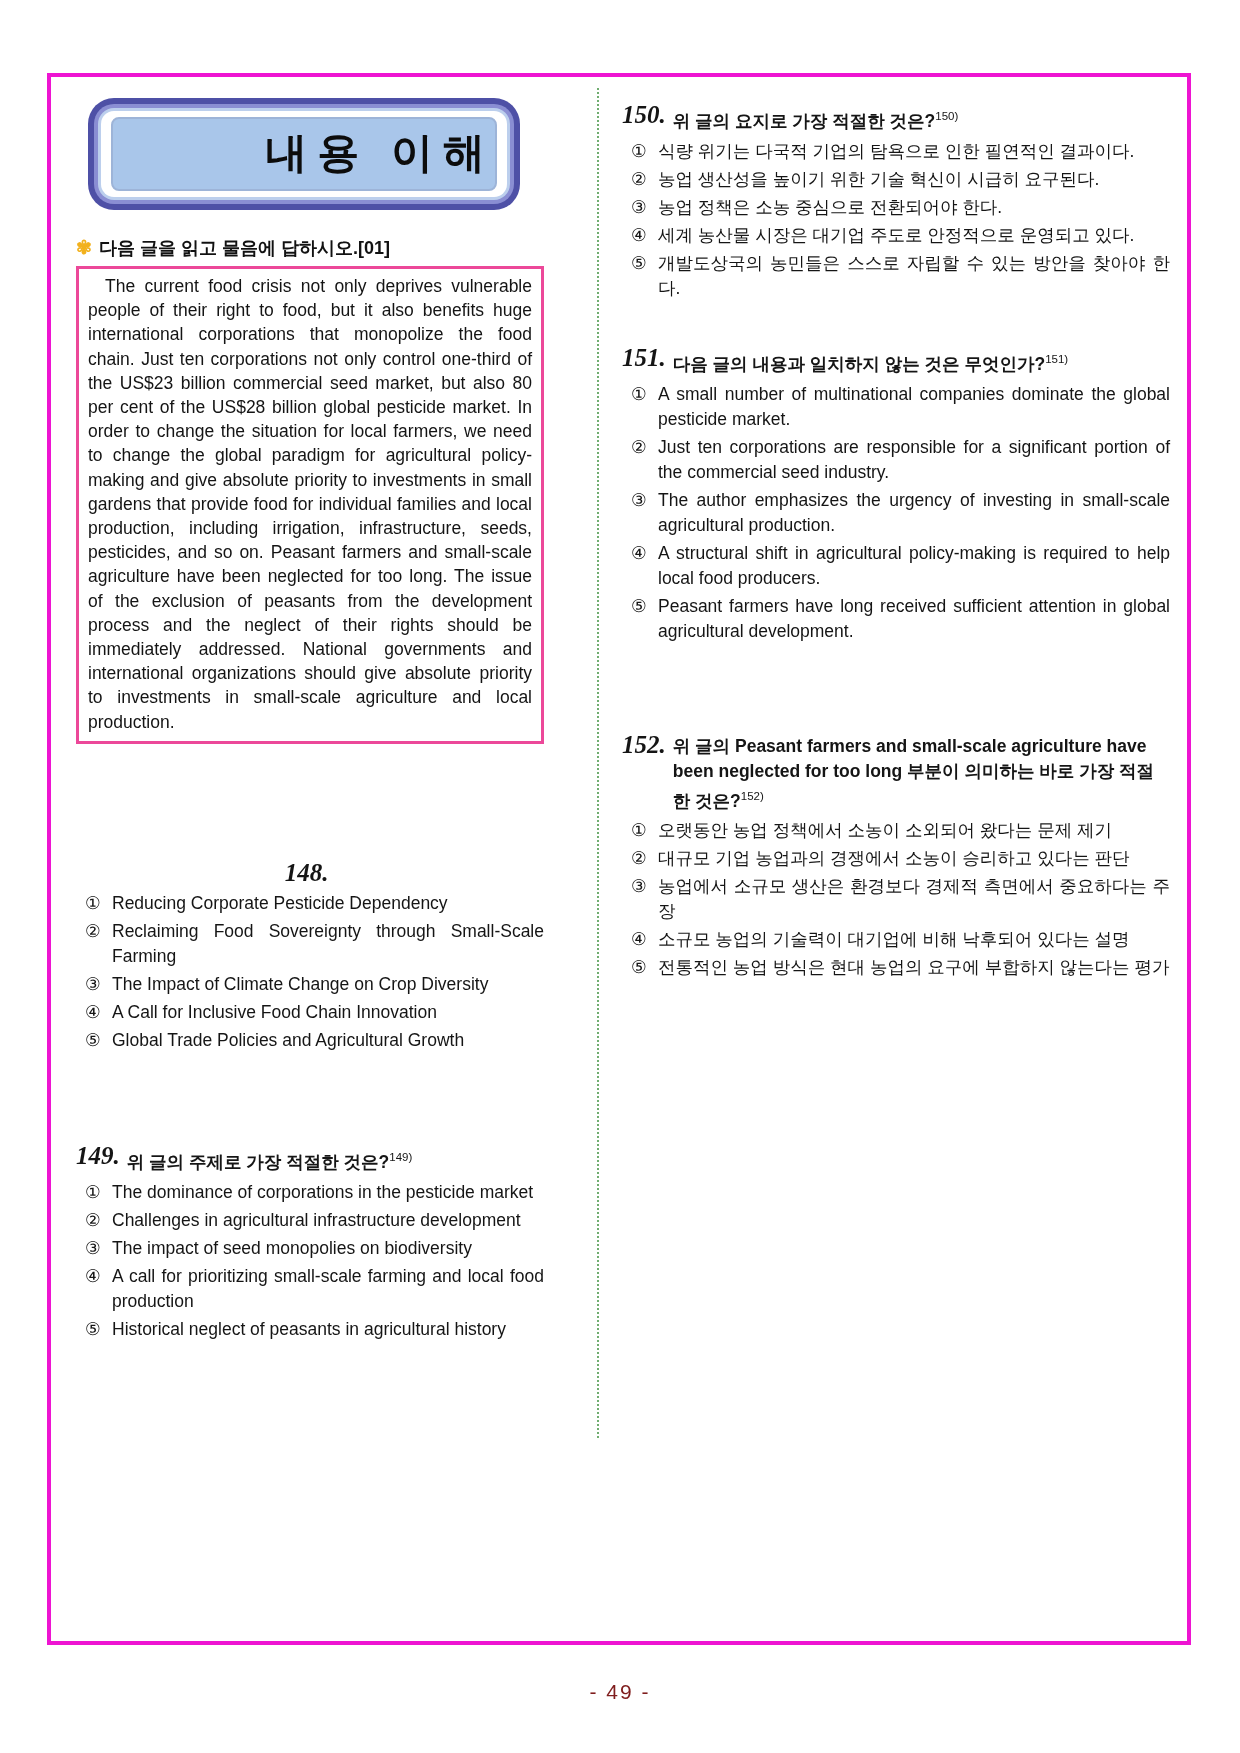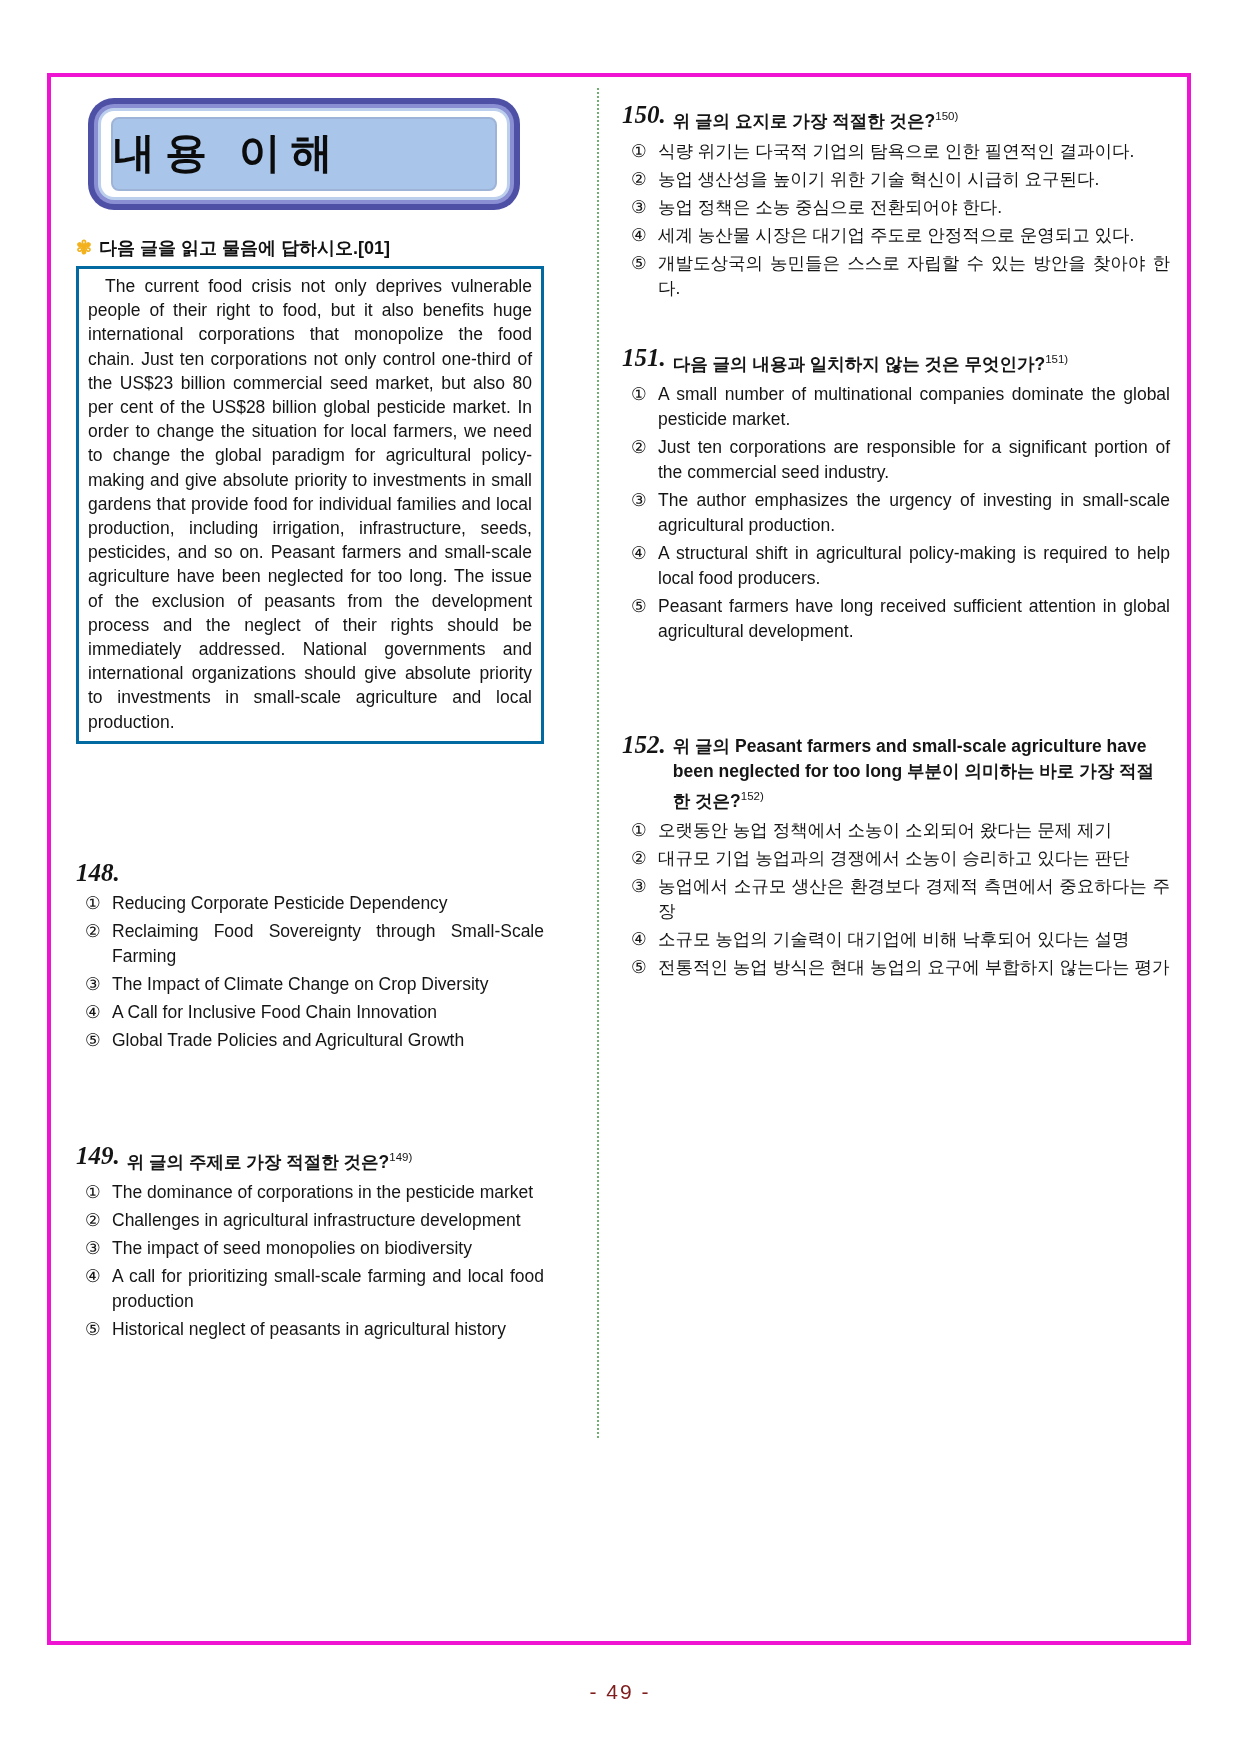--- a/index.html
+++ b/index.html
@@ -24,41 +24,41 @@
   .col-left  { position:absolute; left:76px;  top:98px; width:468px; }
   .col-right { position:absolute; left:622px; top:96px; width:548px; }
 
   
   .tb1 { width:420px; margin-left:12px; background:#4e50a6; border-radius:26px; padding:6px; }
   .tb2 { background:#8a8ed3; border-radius:20px; padding:4px; }
   .tb3 { background:#bccfed; border-radius:16px; padding:3px; }
   .tb4 { background:#ffffff; border-radius:13px; padding:6px 10px; }
   .tb5 {
     background:#a9c6ea; border:2px solid #9db4d8; border-radius:8px;
-    text-align:left; font-size:42px; font-weight:bold; letter-spacing:10px;
+    text-align:right; font-size:42px; font-weight:bold; letter-spacing:10px;
     padding:6px 0 8px 0; color:#0c0c0c;
   }
 
   .instruction {
     margin-top:26px; font-weight:bold; font-size:18px; line-height:24px;
     color:#111;
   }
   .flower { color:#f2b11d; font-size:19px; margin-right:7px; }
 
   .passage {
-    margin-top:6px; border:3px solid #0369a1; padding:5px 9px 7px 9px;
+    margin-top:6px; border:3px solid #ec4899; padding:5px 9px 7px 9px;
     background:#fff;
   }
   .passage p {
     margin:0; font-size:17.5px; line-height:24.2px; text-align:justify;
     text-indent:17px; color:#141414;
   }
 
   
-  .q-head { display:flex; align-items:flex-start; }
+  .q-head { display:flex; align-items:flex-start;justify-content:center; }
   .q-num {
     font-family:"Liberation Serif", serif; font-style:italic; font-weight:bold;
     font-size:25px; line-height:26px; margin-right:7px; white-space:nowrap;
   }
   .q-prompt {
     flex:1; font-weight:bold; font-size:17.5px; line-height:25px;
     padding-top:2px; text-align:justify;
   }
   .q-note { font-size:11.5px; font-weight:normal; vertical-align:super; }
 

